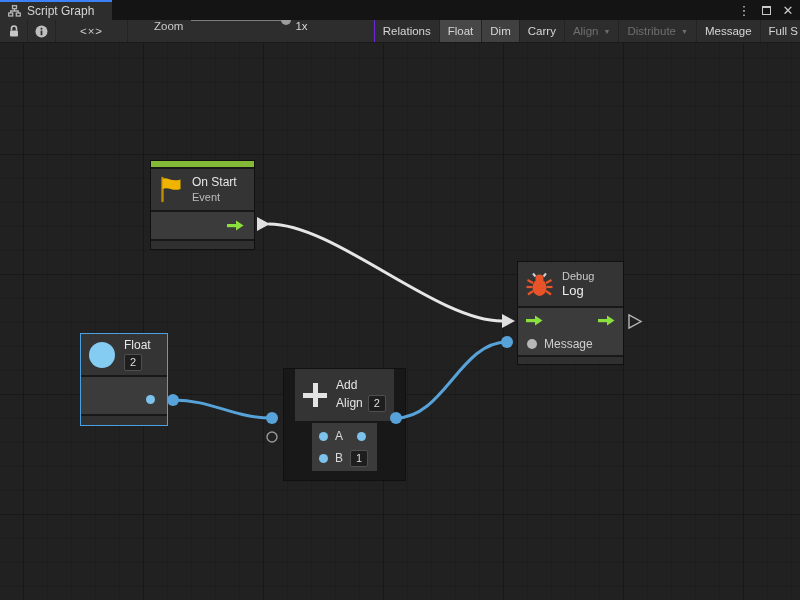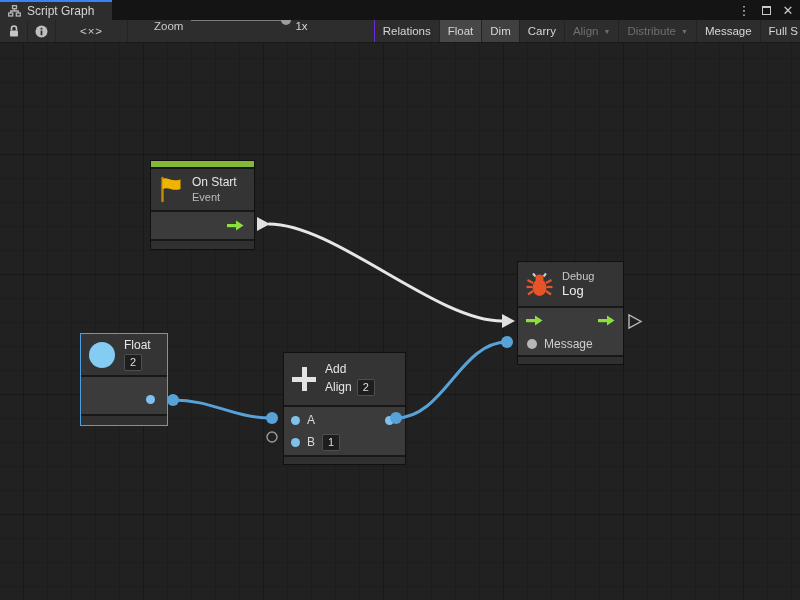--- a/index.html
+++ b/index.html
@@ -238,21 +238,21 @@
         </span>
       </div>
       <div class="n-body" style="height:37px;">
         <div class="port-row" style="justify-content:flex-end; padding-right:12px; padding-top:8px;">
           <span class="port-dot"></span>
         </div>
       </div>
       <div class="n-foot"></div>
     </div>
 
-    <div class="node" style="left:283px; top:309px; width:123px; height:113px;">
+    <div class="node" style="left:283px; top:325px; width:123px; height:113px;align-items:center;">
       <div class="n-head" style="height:52px;">
         <span class="plus-icon"></span>
         <span style="display:flex;flex-direction:column;gap:2px;">
           <span class="n-title">Add</span>
           <span style="display:flex;align-items:center;gap:5px;">
             <span class="n-title">Align</span>
             <span class="value-box">2</span>
           </span>
         </span>
       </div>

